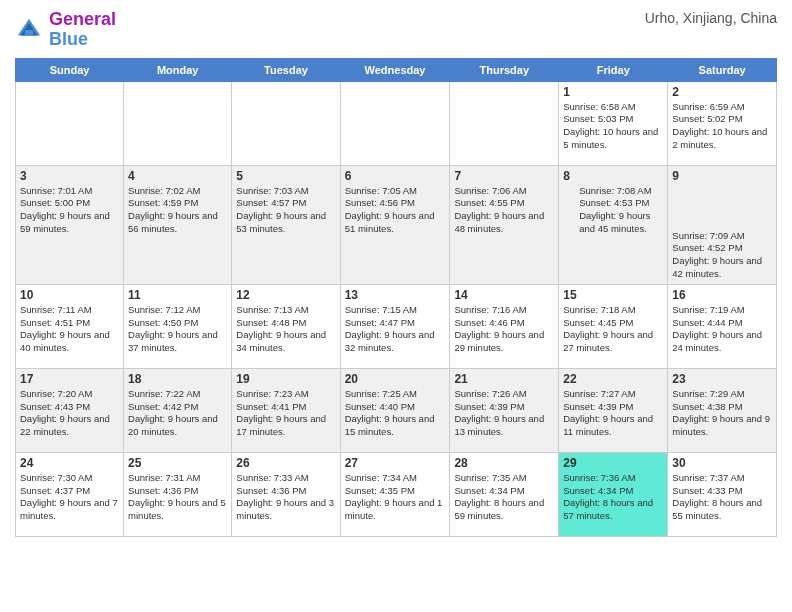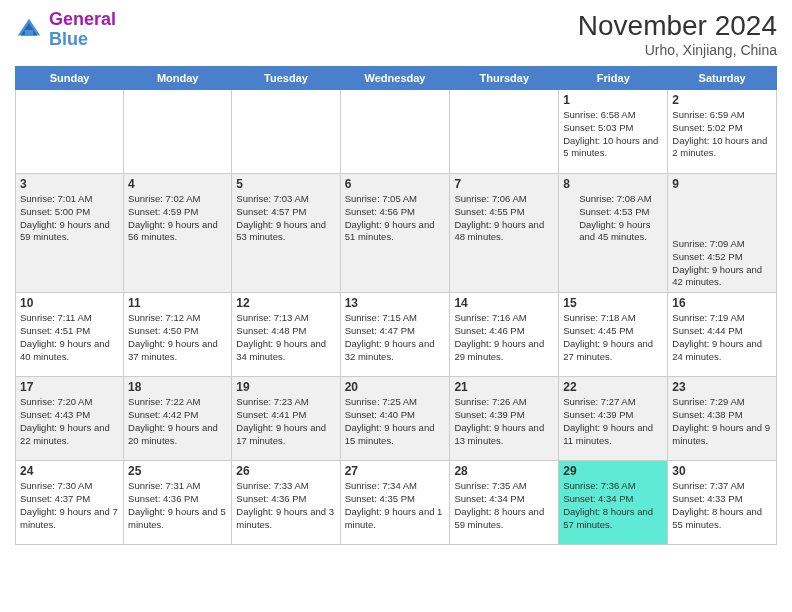--- a/index.html
+++ b/index.html
@@ -103,21 +103,20 @@
         <polygon points="20,4 36,28 4,28" fill="#4a90d9"></polygon>
         <polygon points="20,10 32,28 8,28" fill="#2266aa"></polygon>
         <rect x="14" y="20" width="12" height="8" fill="#4a90d9"></rect>
       </svg>
       <div class="logo-text">
         <span class="logo-general">General</span><br>
         <span class="logo-blue">Blue</span>
       </div>
     </div>
     <div class="title-block">
-      <div class="month-title">November 2024</div>
       <div class="subtitle">Urho, Xinjiang, China</div>
     </div>
   </div>
 
   <table class="calendar">
     <thead>
       <tr>
         <th>Sunday</th>
         <th>Monday</th>
         <th>Tuesday</th>

